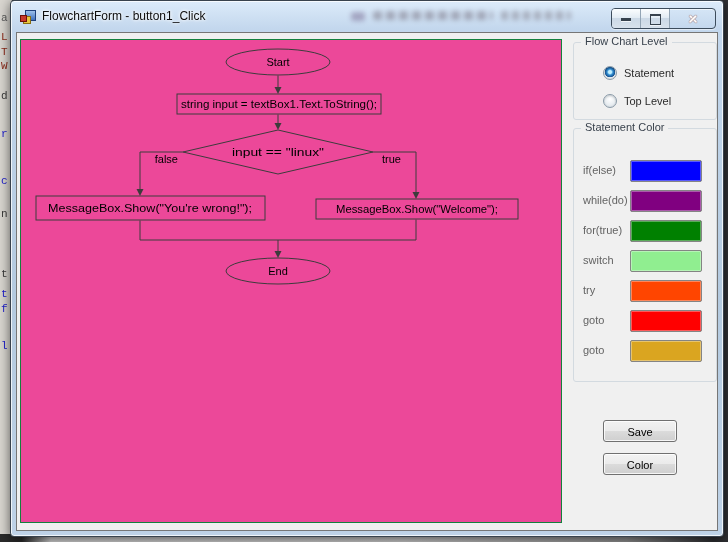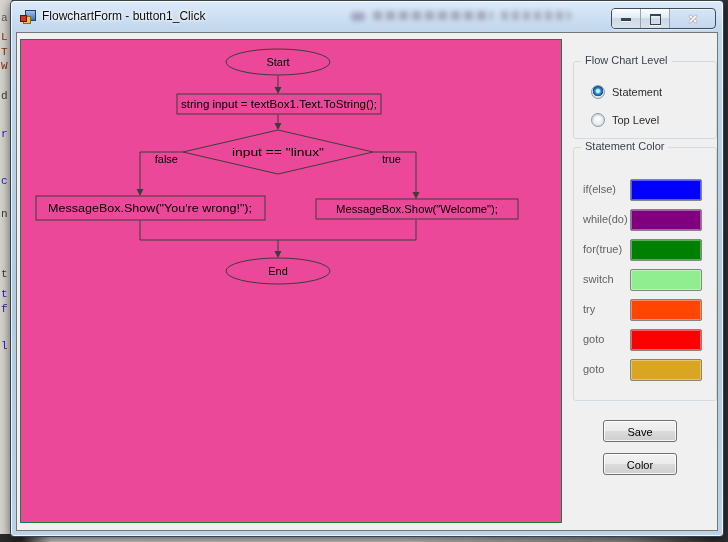--- a/index.html
+++ b/index.html
@@ -65,30 +65,30 @@
     background:#f0f0f0;border:1px solid #767676;
   }
   .flow-panel{
     position:absolute;left:3px;top:6px;width:540px;height:482px;
     background:#ec4899;border:1px solid #15803d;
   }
   .flow-panel svg{display:block;}
   svg text{font-family:"Liberation Sans",sans-serif;font-size:11px;fill:#000;}
   
   .groupbox{
-    position:absolute;border:1px solid #d3dae0;border-radius:3px;margin-top:19px;
+    position:absolute;border:1px solid #d3dae0;border-radius:3px;
   }
   .groupbox .gb-title{
     position:absolute;left:7px;top:-8px;padding:0 4px;background:#f0f0f0;
     font-size:11px;color:#39424d;white-space:nowrap;
   }
   .gb-level{left:556px;top:9px;width:142px;height:76px;}
   .gb-color{left:556px;top:95px;width:142px;height:252px;}
   
-  .radio-row{position:absolute;left:17px;height:14px;display:flex;align-items:center;}
+  .radio-row{position:absolute;left:29px;height:14px;display:flex;align-items:center;}
   .radio-row .dot{
     width:12px;height:12px;border-radius:50%;border:1px solid #8a9aa8;
     background:radial-gradient(circle at 50% 35%,#ffffff 0,#e9eef2 55%,#cfd7dd 100%);
     box-shadow:inset 0 1px 2px rgba(0,0,0,.18);
   }
   .radio-row.selected .dot{
     background:
       radial-gradient(circle at 50% 42%,#bfeefe 0 1.5px,#2f8bd0 3px,#15518f 5px,transparent 5.5px),
       radial-gradient(circle at 50% 35%,#ffffff 0,#e9eef2 55%,#cfd7dd 100%);
   }

